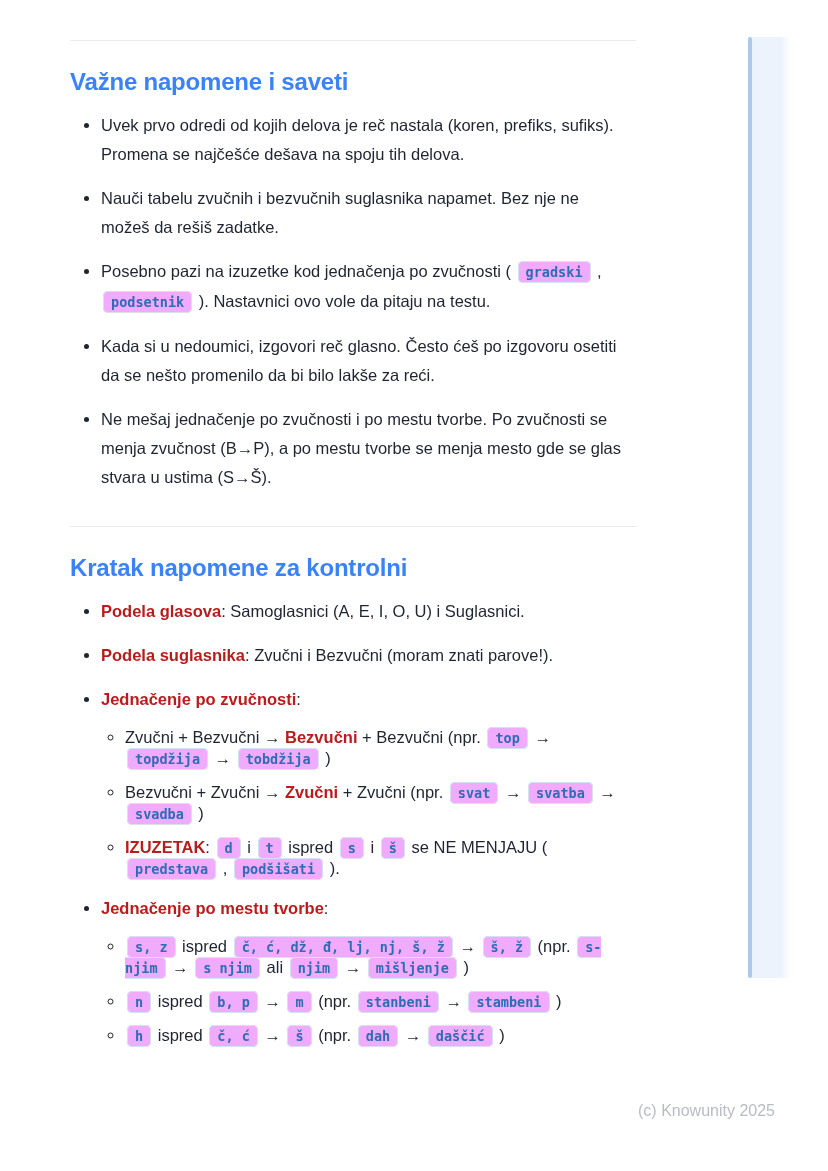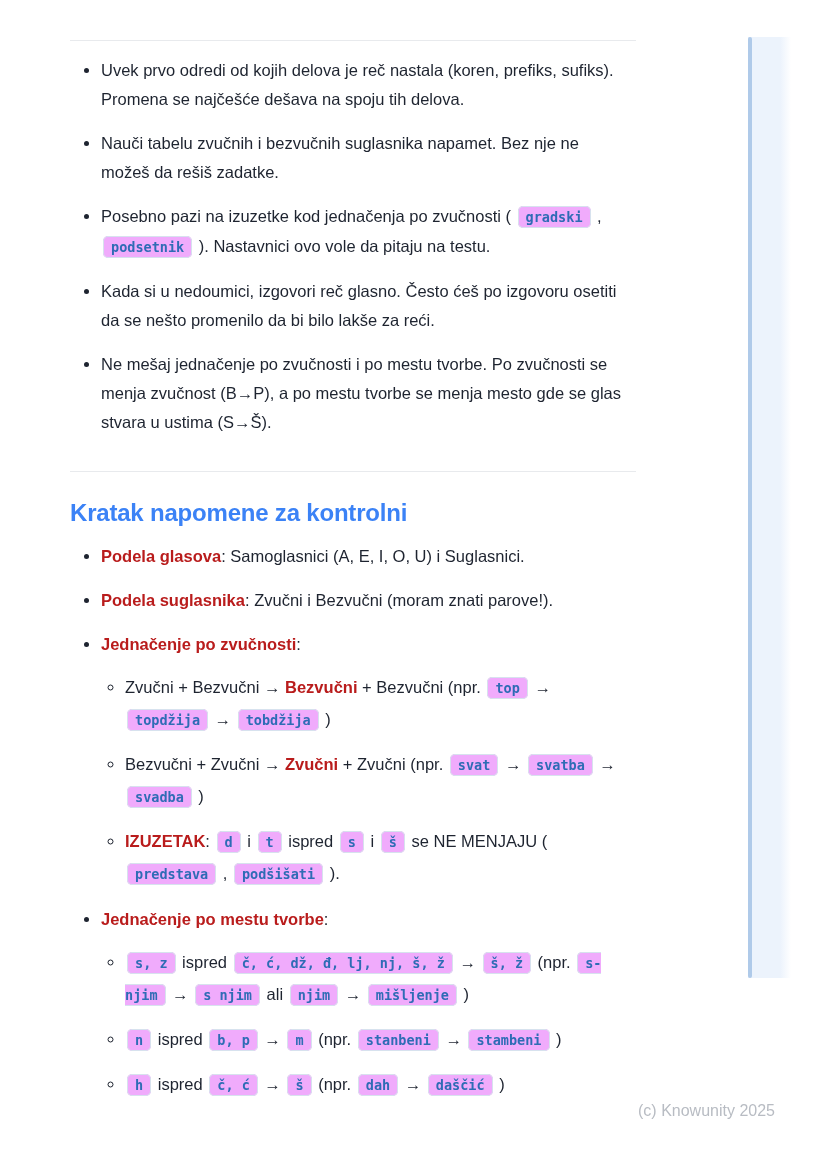--- a/index.html
+++ b/index.html
@@ -13,21 +13,21 @@
   .divider-mid{margin-top:34px;}
   h2.section-title{
     color:#3b82f6;font-size:24px;font-weight:700;
     margin:27px 0 10px 0;letter-spacing:-0.2px;
   }
   ul.toplist{margin:6px;padding-left:25px;list-style:disc;}
   ul.toplist>li{
     margin:15px 0;font-size:16.5px;line-height:29px;color:#1e2430;
   }
   ul.sublist{margin:8px 0 2px 0;padding-left:24px;list-style:circle;}
-  ul.sublist>li{margin:13px 0;line-height:31px;}
+  ul.sublist>li{margin:13px 0;line-height:20px;}
   strong{font-weight:700;color:#b91c1c;}
   code.chip{
     font-family:"DejaVu Sans Mono",monospace;font-weight:700;font-size:13.5px;
     color:#2e6cb5;background:#f0abfc;border:1px solid #d7e2ee;border-radius:5px;
     padding:2px 7px;margin:0 2px;
   }
   .scroll-strip{
     position:absolute;left:748px;top:37px;width:43px;height:941px;
     background:linear-gradient(90deg,#ecf3fc 0,#ecf3fc 75%,rgba(236,243,252,0) 100%);
   }
@@ -40,20 +40,21 @@
     font-size:16px;color:#b8bcc3;
   }
 </style>
 </head>
 <body>
 
 <div class="content">
   <hr class="divider divider-top">
 
   <section>
+    <h2 class="section-title">Važne napomene i saveti</h2>
     <ul class="toplist">
         <li><span>Uvek prvo odredi od kojih delova je reč nastala (koren, prefiks, sufiks). Promena se najčešće dešava na spoju tih delova.</span></li>
         <li><span>Nauči tabelu zvučnih i bezvučnih suglasnika napamet. Bez nje ne možeš da rešiš zadatke.</span></li>
         <li><span>Posebno pazi na izuzetke kod jednačenja po zvučnosti ( </span><code class="chip">gradski</code><span> , </span><code class="chip">podsetnik</code><span> ). Nastavnici ovo vole da pitaju na testu.</span></li>
         <li><span>Kada si u nedoumici, izgovori reč glasno. Često ćeš po izgovoru osetiti da se nešto promenilo da bi bilo lakše za reći.</span></li>
         <li><span>Ne mešaj jednačenje po zvučnosti i po mestu tvorbe. Po zvučnosti se menja zvučnost (B→P), a po mestu tvorbe se menja mesto gde se glas stvara u ustima (S→Š).</span></li>
       </ul>
   </section>
 
   <hr class="divider divider-mid">

